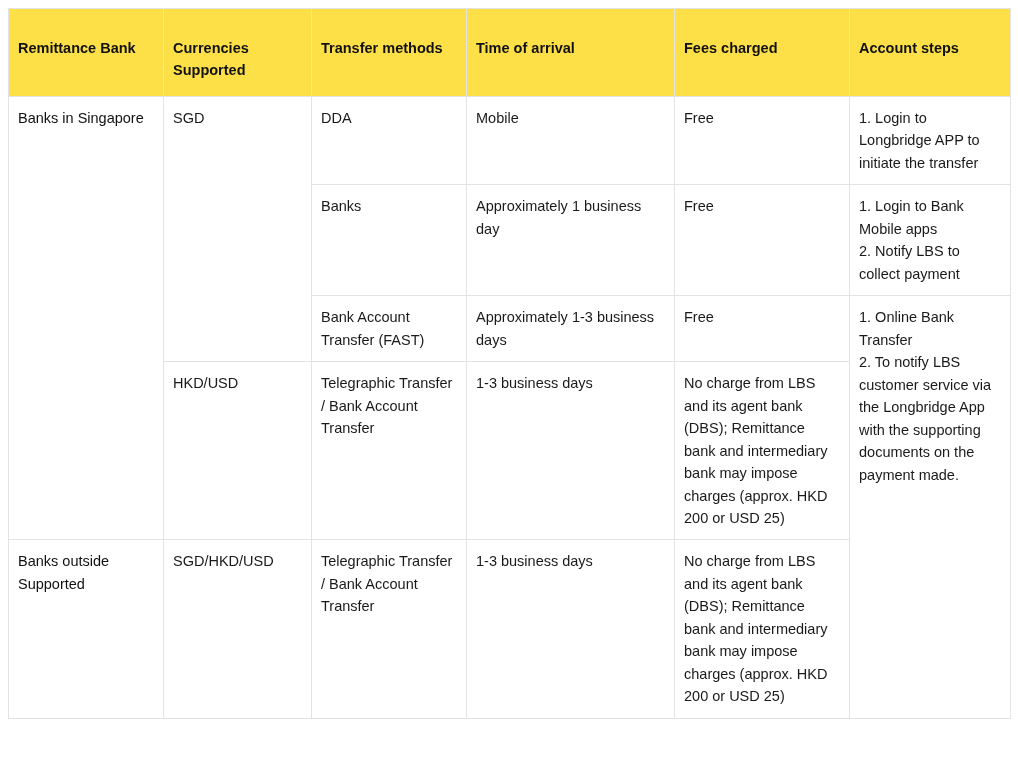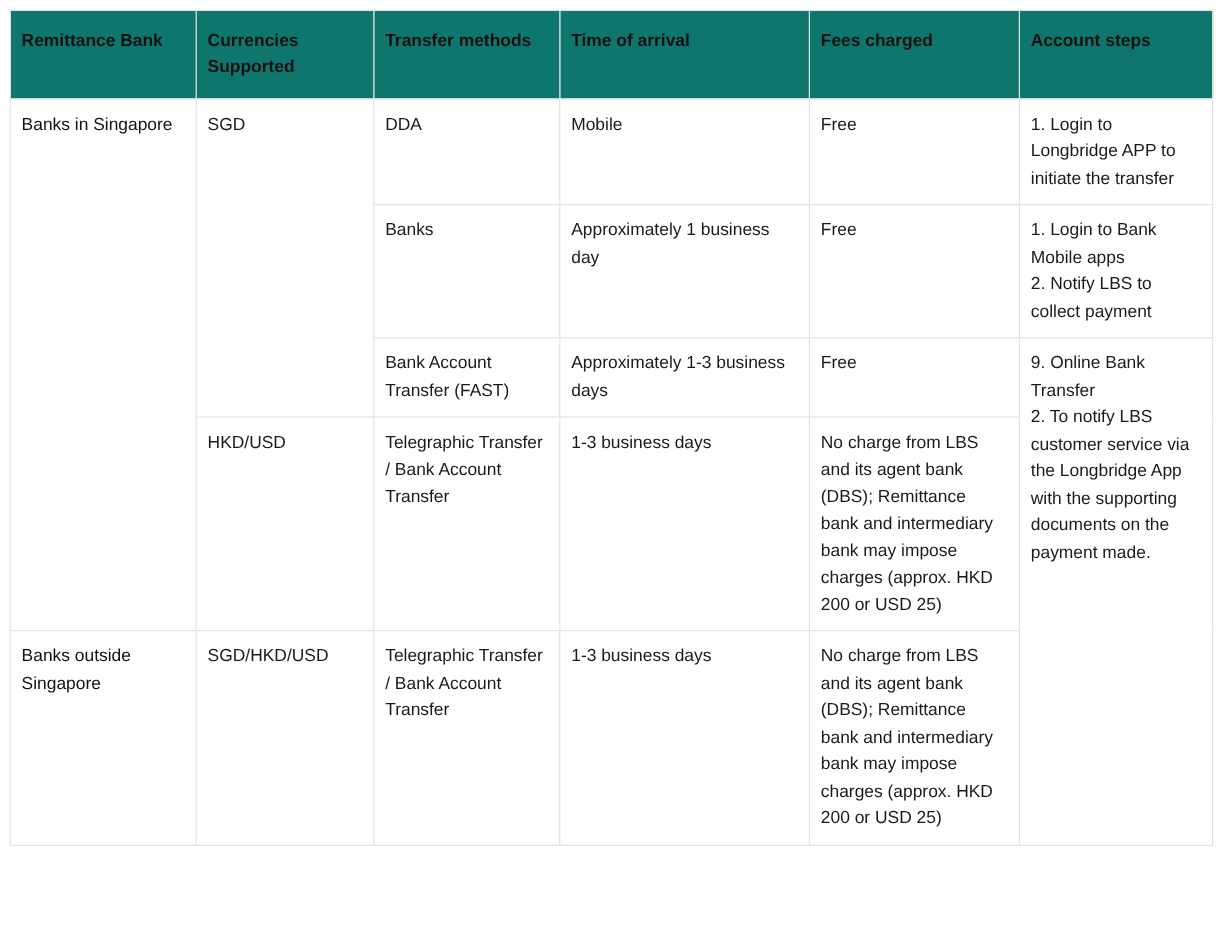--- a/index.html
+++ b/index.html
@@ -28,24 +28,24 @@
   }
   table.remit th,
   table.remit td {
     border: 1px solid #e3e3e3;
     vertical-align: top;
     padding: 10px 9px 10px 9px;
     text-align: left;
     word-wrap: break-word;
   }
   table.remit thead th {
-    background: #0f766e;
+    background: #fde047;
     font-weight: bold;
     font-size: 14.5px;
-    padding-top: 14px;
+    padding-top: 28px;
     padding-bottom: 14px;
     vertical-align: top;
     color: #111111;
   }
   td.bankname {
     font-weight: normal;
     vertical-align: middle;
     color: #111111;
   }
   td.midalign {
@@ -101,32 +101,32 @@
         <td>
           <span class="cellline">1. Login to Bank Mobile apps</span>
           <span class="cellline">2. Notify LBS to collect payment</span>
         </td>
       </tr>
       <tr>
         <td>Bank Account Transfer (FAST)</td>
         <td>Approximately 1-3 business days</td>
         <td class="midalign">Free</td>
         <td rowspan="3" class="midalign">
-          <span class="cellline">9. Online Bank Transfer</span>
+          <span class="cellline">1. Online Bank Transfer</span>
           <span class="cellline">2. To notify LBS customer service via the Longbridge App with the supporting documents on the payment made.</span>
         </td>
       </tr>
       <tr>
         <td class="midalign">HKD/USD</td>
         <td class="midalign">Telegraphic Transfer / Bank Account Transfer</td>
         <td class="midalign">1-3 business days</td>
         <td>No charge from LBS and its agent bank (DBS); Remittance bank and intermediary bank may impose charges (approx. HKD 200 or USD 25)</td>
       </tr>
       <tr>
-        <td class="bankname">Banks outside Singapore</td>
+        <td class="bankname">Banks outside Supported</td>
         <td class="midalign">SGD/HKD/USD</td>
         <td class="midalign">Telegraphic Transfer / Bank Account Transfer</td>
         <td class="midalign">1-3 business days</td>
         <td>No charge from LBS and its agent bank (DBS); Remittance bank and intermediary bank may impose charges (approx. HKD 200 or USD 25)</td>
       </tr>
     </tbody>
   </table>
 </div>
 
 </body></html>

